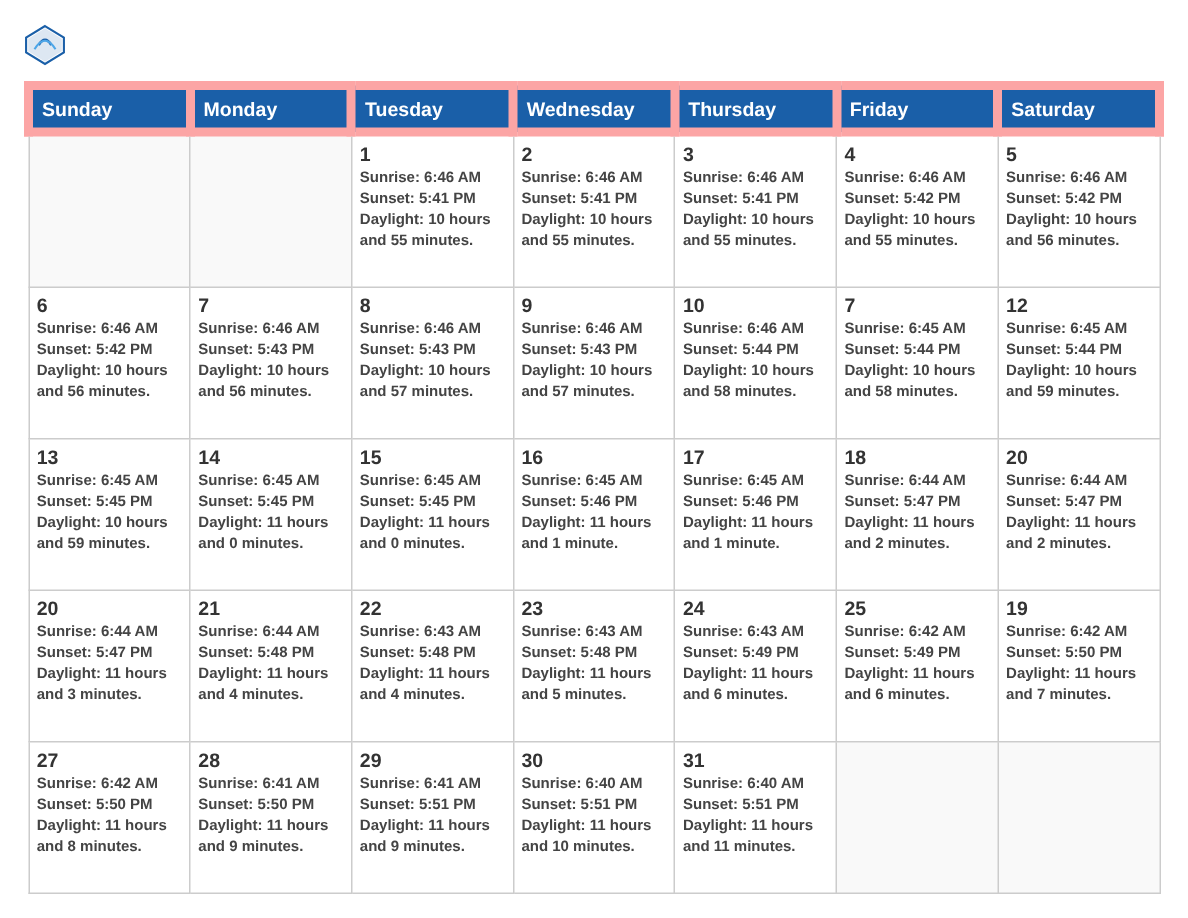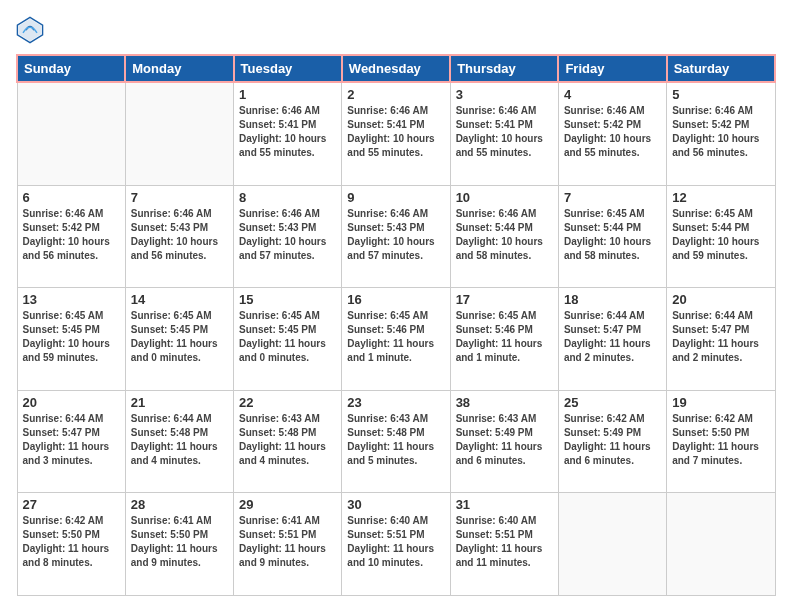--- a/index.html
+++ b/index.html
@@ -64,21 +64,21 @@
       border-collapse: collapse;
       flex: 1;
     }
     .calendar th {
       background-color: #1a5fa8;
       color: #fff;
       text-align: left;
       padding: 5px 6px;
       font-size: 13px;
       font-weight: bold;
-      border: 2px solid #fca5a5;
+      border: 6px solid #fca5a5;
     }
     .calendar td {
       border: 1px solid #ccc;
       vertical-align: top;
       padding: 4px 5px;
       font-size: 10.5px;
       color: #333;
       width: calc(100% / 7);
       height: 78px;
       background: #fff;
@@ -276,21 +276,21 @@
 Sunset: 5:48 PM
 Daylight: 11 hours and 4 minutes.</div>
           </td>
           <td>
             <span class="day-number">23</span>
             <div class="day-info" style="white-space: pre-line;">Sunrise: 6:43 AM
 Sunset: 5:48 PM
 Daylight: 11 hours and 5 minutes.</div>
           </td>
           <td>
-            <span class="day-number">38</span>
+            <span class="day-number">24</span>
             <div class="day-info" style="white-space: pre-line;">Sunrise: 6:43 AM
 Sunset: 5:49 PM
 Daylight: 11 hours and 6 minutes.</div>
           </td>
           <td>
             <span class="day-number">25</span>
             <div class="day-info" style="white-space: pre-line;">Sunrise: 6:42 AM
 Sunset: 5:49 PM
 Daylight: 11 hours and 6 minutes.</div>
           </td>

